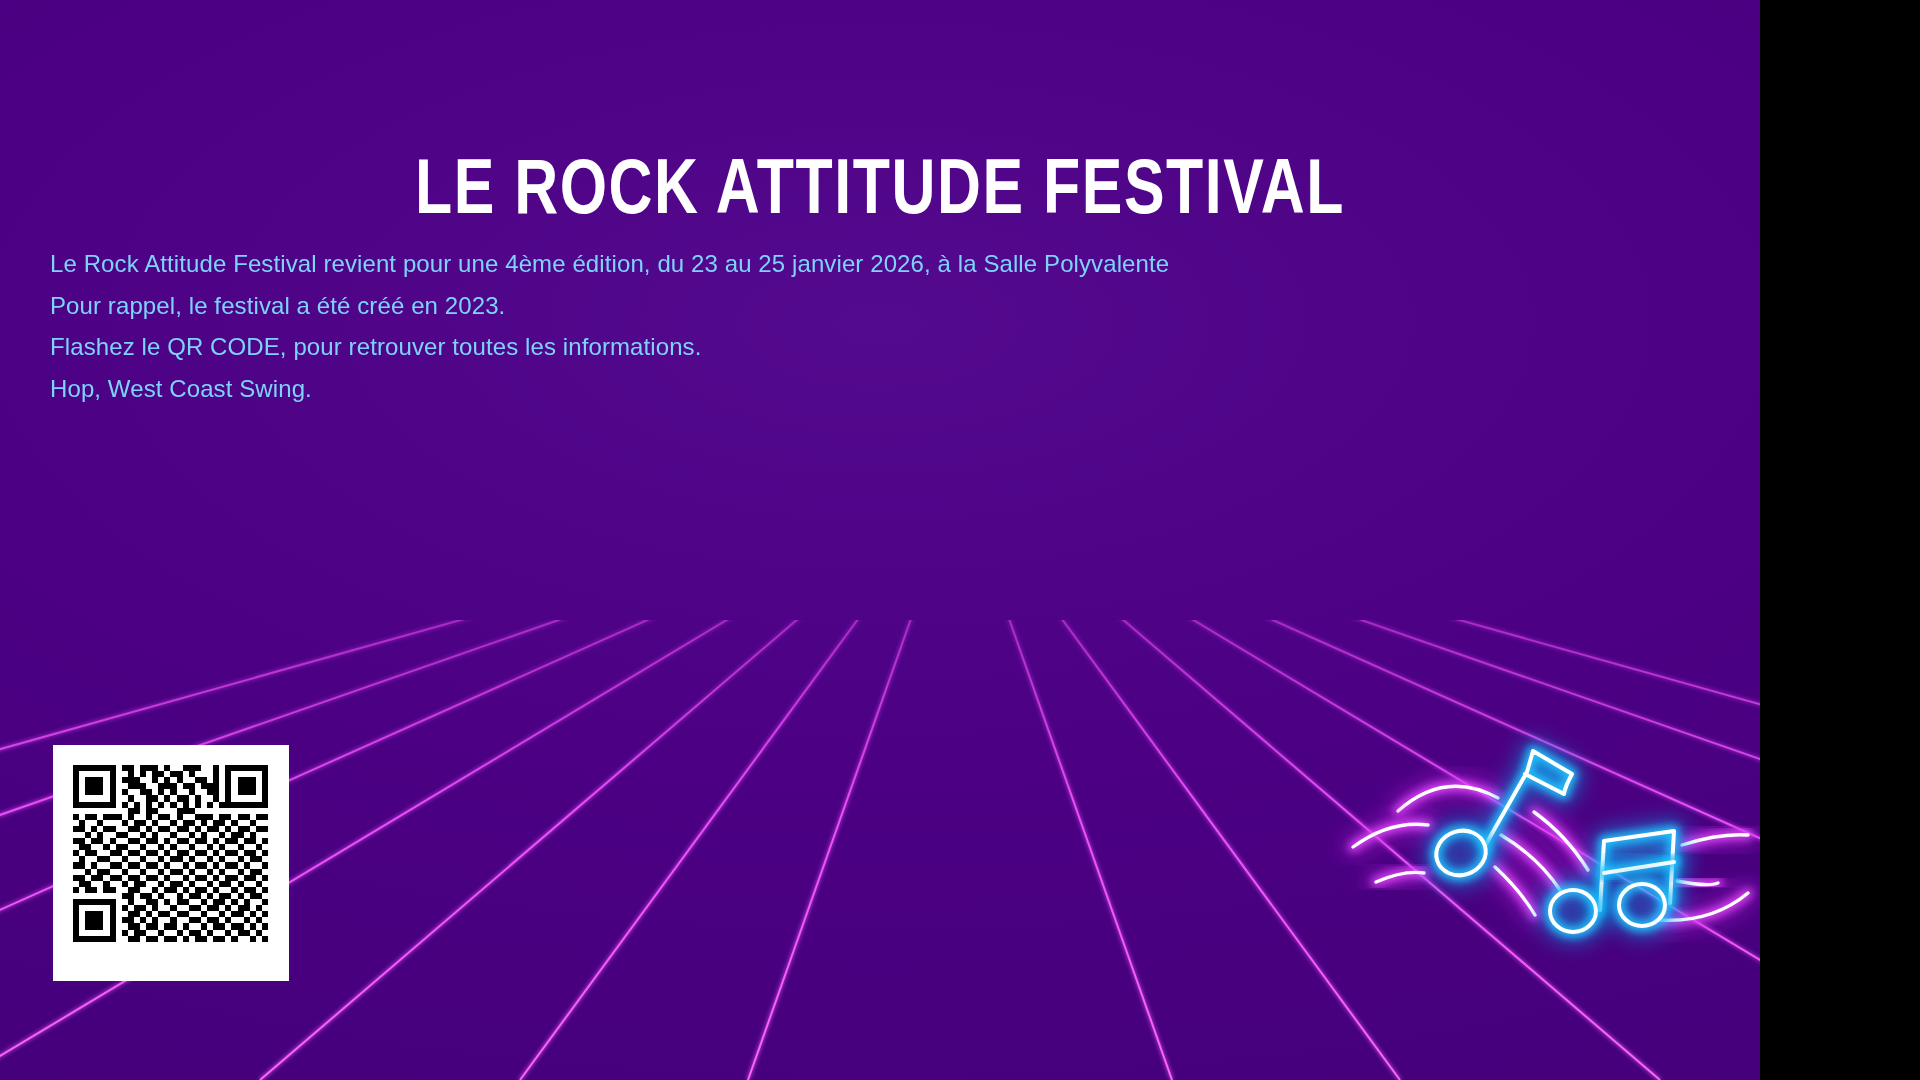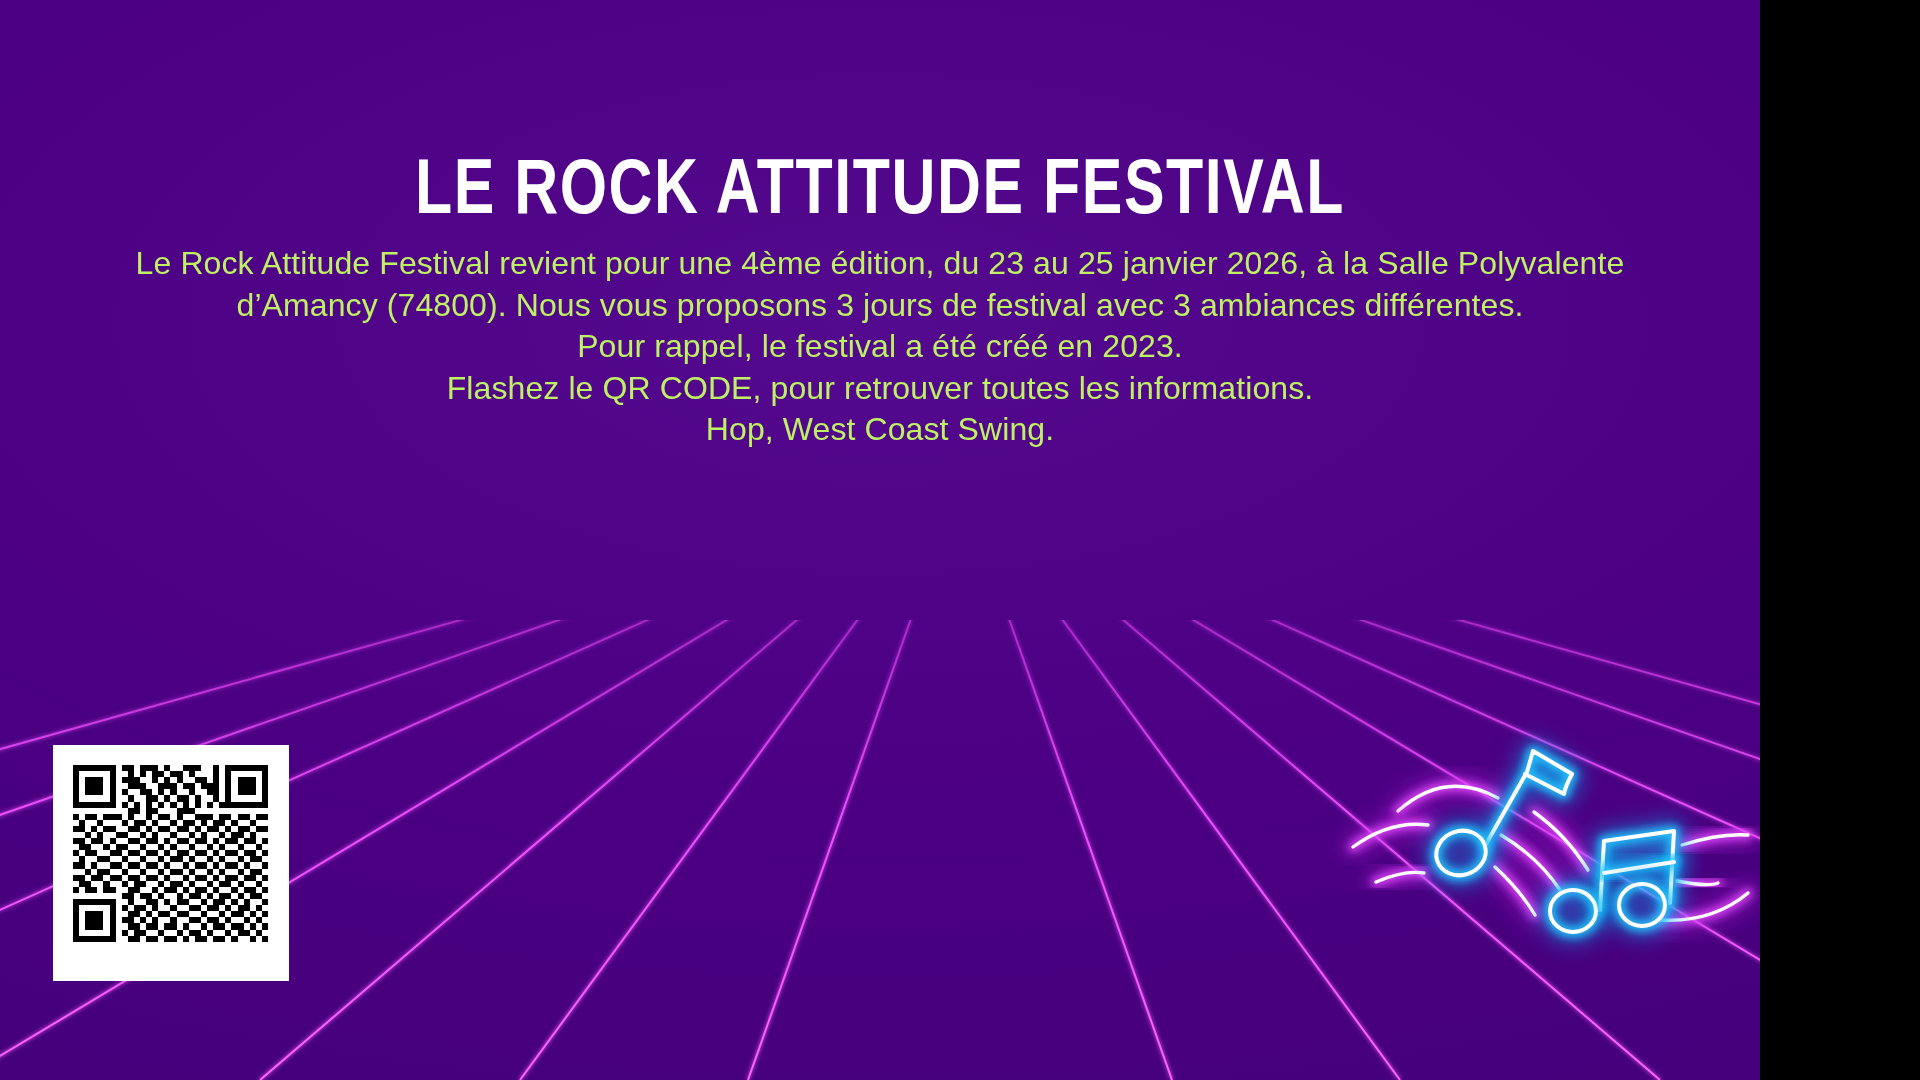--- a/index.html
+++ b/index.html
@@ -53,23 +53,22 @@
     white-space: nowrap;
   }
 
   
   .body-copy {
     position: absolute;
     left: 50%;
     transform: translateX(-50%);
     top: 243px;
     width: 1660px;
-    text-align: center;
-    color: #bef264;
-    font-size: 32px;
+    color: #7dd3fc;
+    font-size: 24px;
     line-height: 41.5px;
     font-weight: 400;
     letter-spacing: 0.1px;
   }
   .body-copy p { margin: 0; }
 
   
   .qr-wrap {
     position: absolute;
     left: 53px;
@@ -157,21 +156,20 @@
           <line x1="960" y1="-140" x2="3100" y2="460"></line>
         </g>
       </g>
     </svg>
   </div>
 
   <h1 class="title">LE ROCK ATTITUDE FESTIVAL</h1>
 
   <div class="body-copy">
     <p>Le Rock Attitude Festival revient pour une 4ème édition, du 23 au 25 janvier 2026, à la Salle Polyvalente</p>
-    <p>d’Amancy (74800). Nous vous proposons 3 jours de festival avec 3 ambiances différentes.</p>
     <p>Pour rappel, le festival a été créé en 2023.</p>
     <p>Flashez le QR CODE, pour retrouver toutes les informations.</p>
     <p>Hop, West Coast Swing.</p>
   </div>
 
   <div class="qr-wrap">
     <svg id="qr-svg" width="212" height="212" viewBox="0 0 32 32" shape-rendering="crispEdges" xmlns="http://www.w3.org/2000/svg">
       <rect x="0" y="0" width="32" height="32" fill="#ffffff"></rect>
       <g id="qr-modules" fill="#000000">
           <rect x="1.200" y="1.200" width="0.920" height="0.920"></rect>

